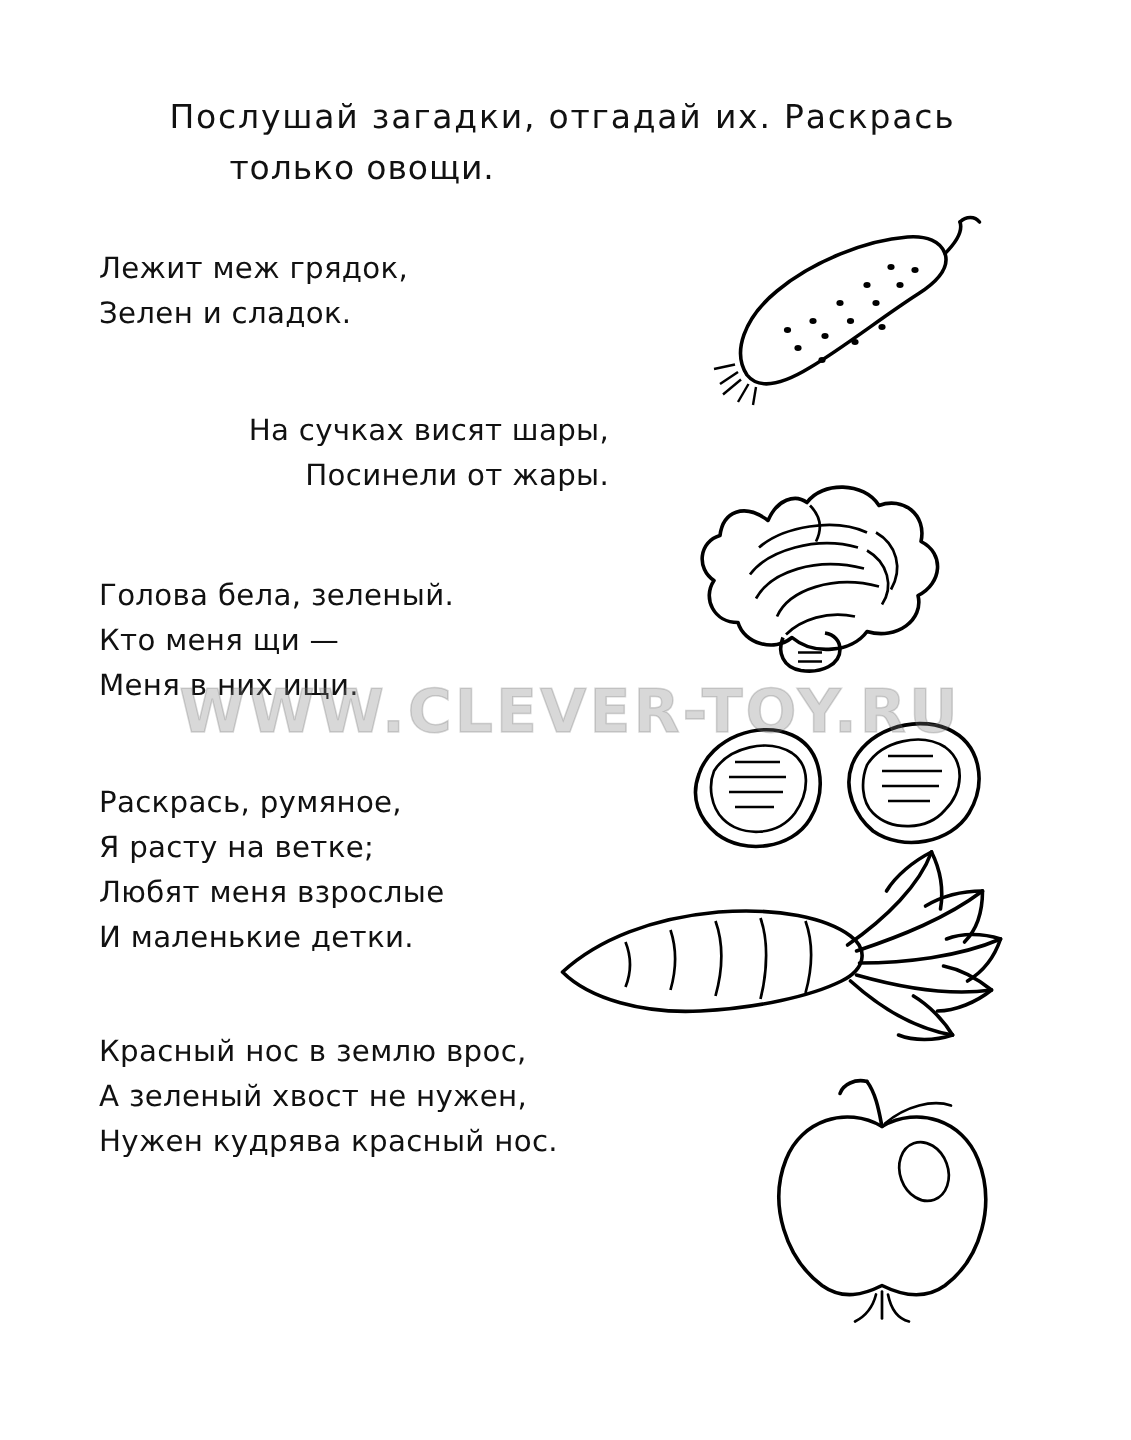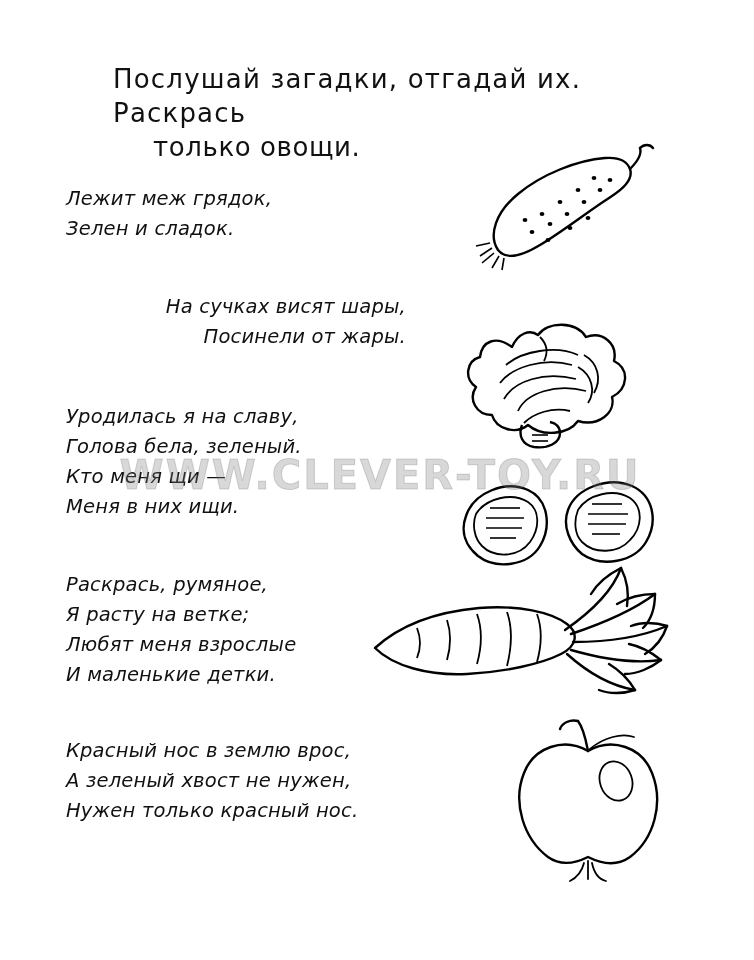--- a/index.html
+++ b/index.html
@@ -19,36 +19,35 @@
     position: relative;
     width: 754px;
     height: 960px;
     background: #fff;
   }
   .instruction {
     position: absolute;
     left: 113px;
     top: 62px;
     width: 560px;
-    font-size: 26px;
+    font-size: 22px;
     line-height: 34px;
     letter-spacing: 1.2px;
     color: #111;
   }
   .instruction .line2 {
     display: block;
     letter-spacing: 0.6px;
     margin-left: 40px;
   }
   .riddles {
     position: absolute;
     left: 66px;
-    top: 184px;
+    top: 164px;
     width: 340px;
-    font-style: italic;
   }
   .riddle {
     margin: 0 0 44px 0;
     font-size: 19.5px;
     line-height: 30px;
     letter-spacing: 0.2px;
     color: #111;
   }
   .riddle .rl {
     display: block;
@@ -107,35 +106,34 @@
   <div class="riddles">
     <p class="riddle r1">
       <span class="rl">Лежит меж грядок,</span>
       <span class="rl">Зелен и сладок.</span>
     </p>
     <p class="riddle r2">
       <span class="rl">На сучках висят шары,</span>
       <span class="rl">Посинели от жары.</span>
     </p>
     <p class="riddle r3">
-      <span class="rl">Уродилась я на славу,</span>
       <span class="rl">Голова бела, зеленый.</span>
       <span class="rl">Кто меня щи —</span>
       <span class="rl">Меня в них ищи.</span>
     </p>
     <p class="riddle r4">
       <span class="rl">Раскрась, румяное,</span>
       <span class="rl">Я расту на ветке;</span>
       <span class="rl">Любят меня взрослые</span>
       <span class="rl">И маленькие детки.</span>
     </p>
     <p class="riddle r5">
       <span class="rl">Красный нос в землю врос,</span>
       <span class="rl">А зеленый хвост не нужен,</span>
-      <span class="rl">Нужен только красный нос.</span>
+      <span class="rl">Нужен кудрява красный нос.</span>
     </p>
   </div>
 
   <svg class="art art-cucumber" width="200" height="135" viewBox="0 0 200 135" fill="none" stroke="#000" stroke-width="2.4">
     <path d="M28 110 C18 95 26 72 48 54 C72 34 108 20 135 18 C148 17 157 21 160 29
              C163 38 156 47 142 56 C120 70 92 92 70 105 C52 116 36 120 28 110 Z" fill="#fff" stroke-linejoin="round"></path>
     <path d="M160 29 C167 22 172 14 170 8" stroke-linecap="round"></path>
     <path d="M170 8 C174 4 180 4 183 8" stroke-linecap="round"></path>
     <g stroke-width="1.6">
       <path d="M22 108 L10 116"></path>

